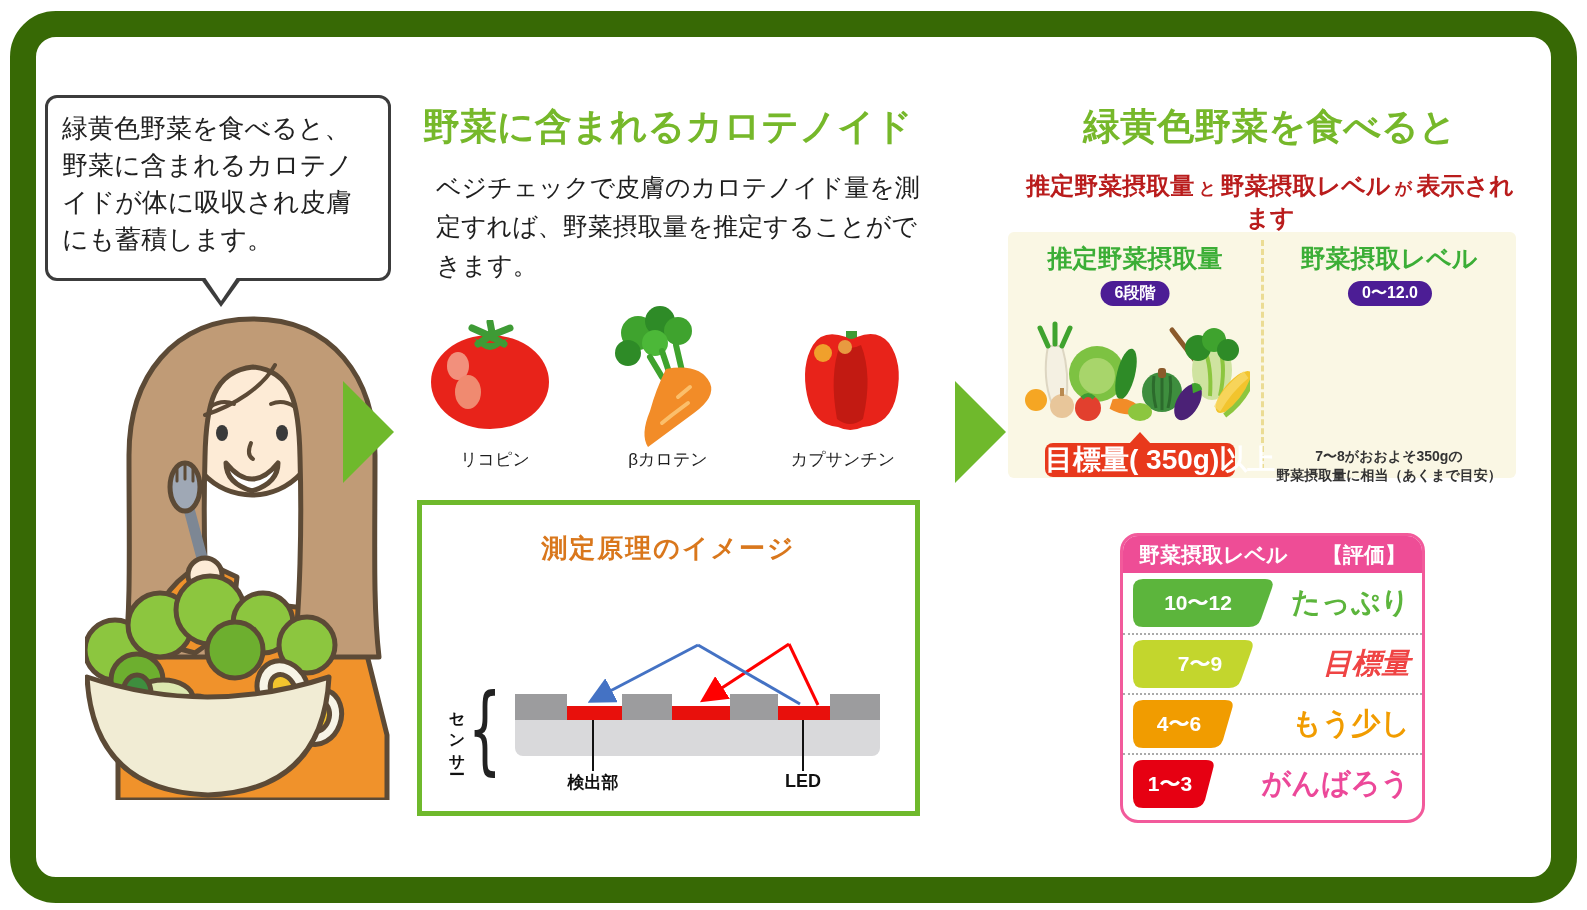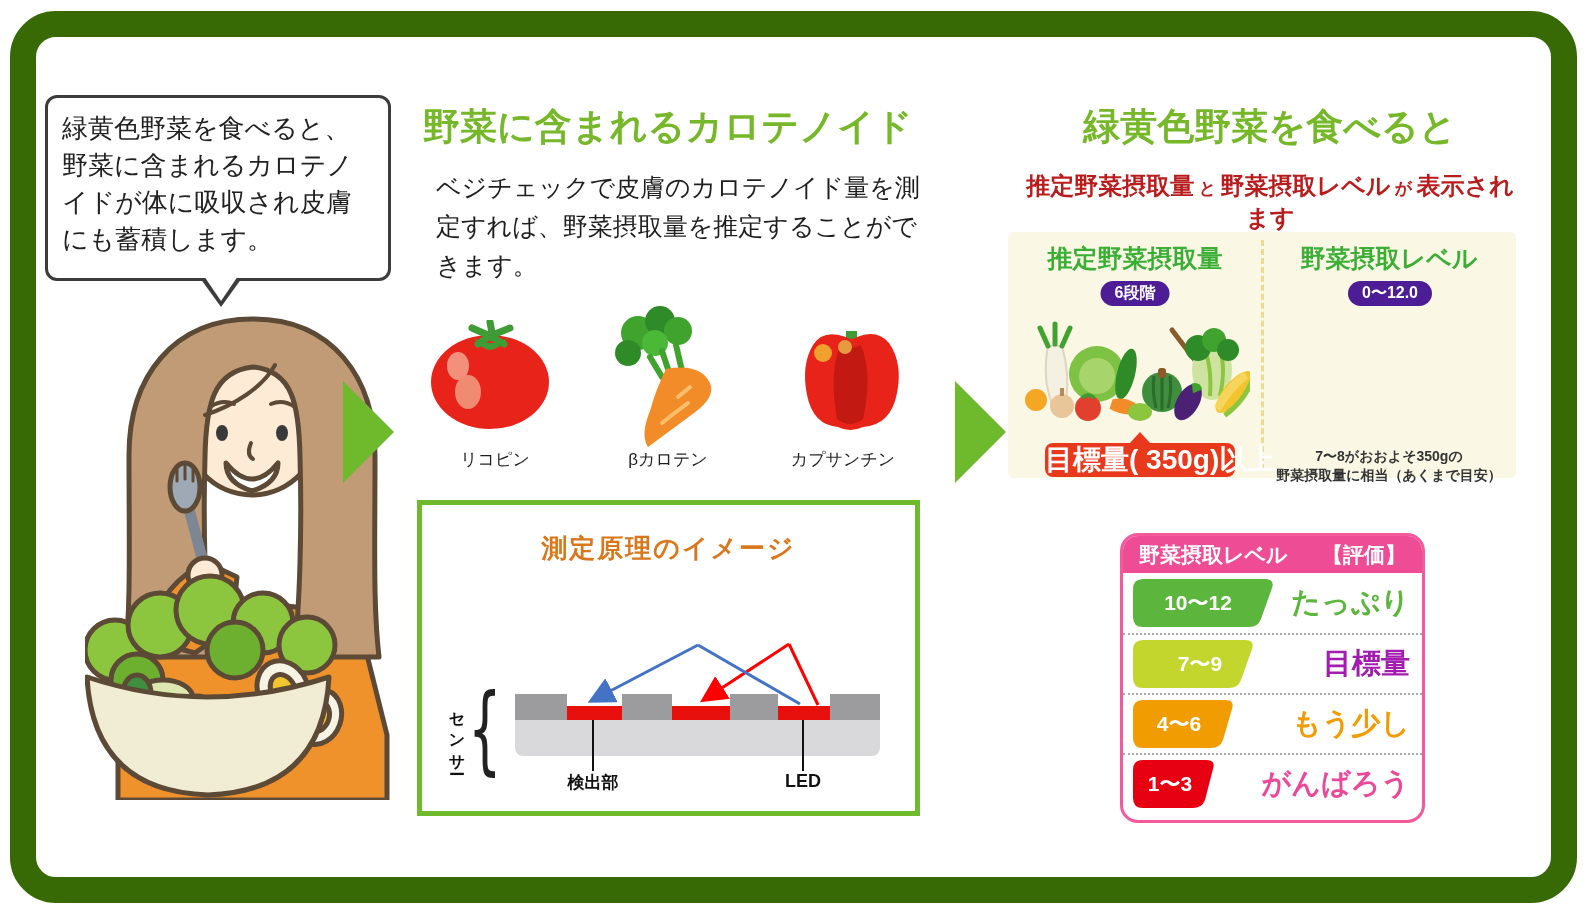--- a/index.html
+++ b/index.html
@@ -297,21 +297,21 @@
         <path d="M10 0 L132 0 Q142 0 139 9 L128 40 Q125 48 116 48 L10 48 Q0 48 0 38 L0 10 Q0 0 10 0 Z" fill="#5CB53C"></path>
         </svg>
       <span class="rt-num" style="left:10px;width:130px;">10〜12</span>
       <span class="rt-label" style="color: rgb(92, 181, 60);">たっぷり</span>
     </div>
     <div class="rt-row">
       <svg class="trap" width="145" height="48" viewBox="0 0 145 48">
         <path d="M10 0 L112 0 Q122 0 119 9 L108 40 Q105 48 96 48 L10 48 Q0 48 0 38 L0 10 Q0 0 10 0 Z" fill="#C3D62D"></path>
         </svg>
       <span class="rt-num" style="left:10px;width:110px;margin-left:12px;">7〜9</span>
-      <span class="rt-label" style="color: #a21caf;">目標量</span>
+      <span class="rt-label" style="color: #ef4444; font-style: italic;">目標量</span>
     </div>
     <div class="rt-row">
       <svg class="trap" width="145" height="48" viewBox="0 0 145 48">
         <path d="M10 0 L92 0 Q102 0 99 9 L90 40 Q87 48 78 48 L10 48 Q0 48 0 38 L0 10 Q0 0 10 0 Z" fill="#F19C00"></path>
         </svg>
       <span class="rt-num" style="left:10px;width:92px;">4〜6</span>
       <span class="rt-label" style="color: rgb(241, 156, 0);">もう少し</span>
     </div>
     <div class="rt-row">
       <svg class="trap" width="145" height="48" viewBox="0 0 145 48">

